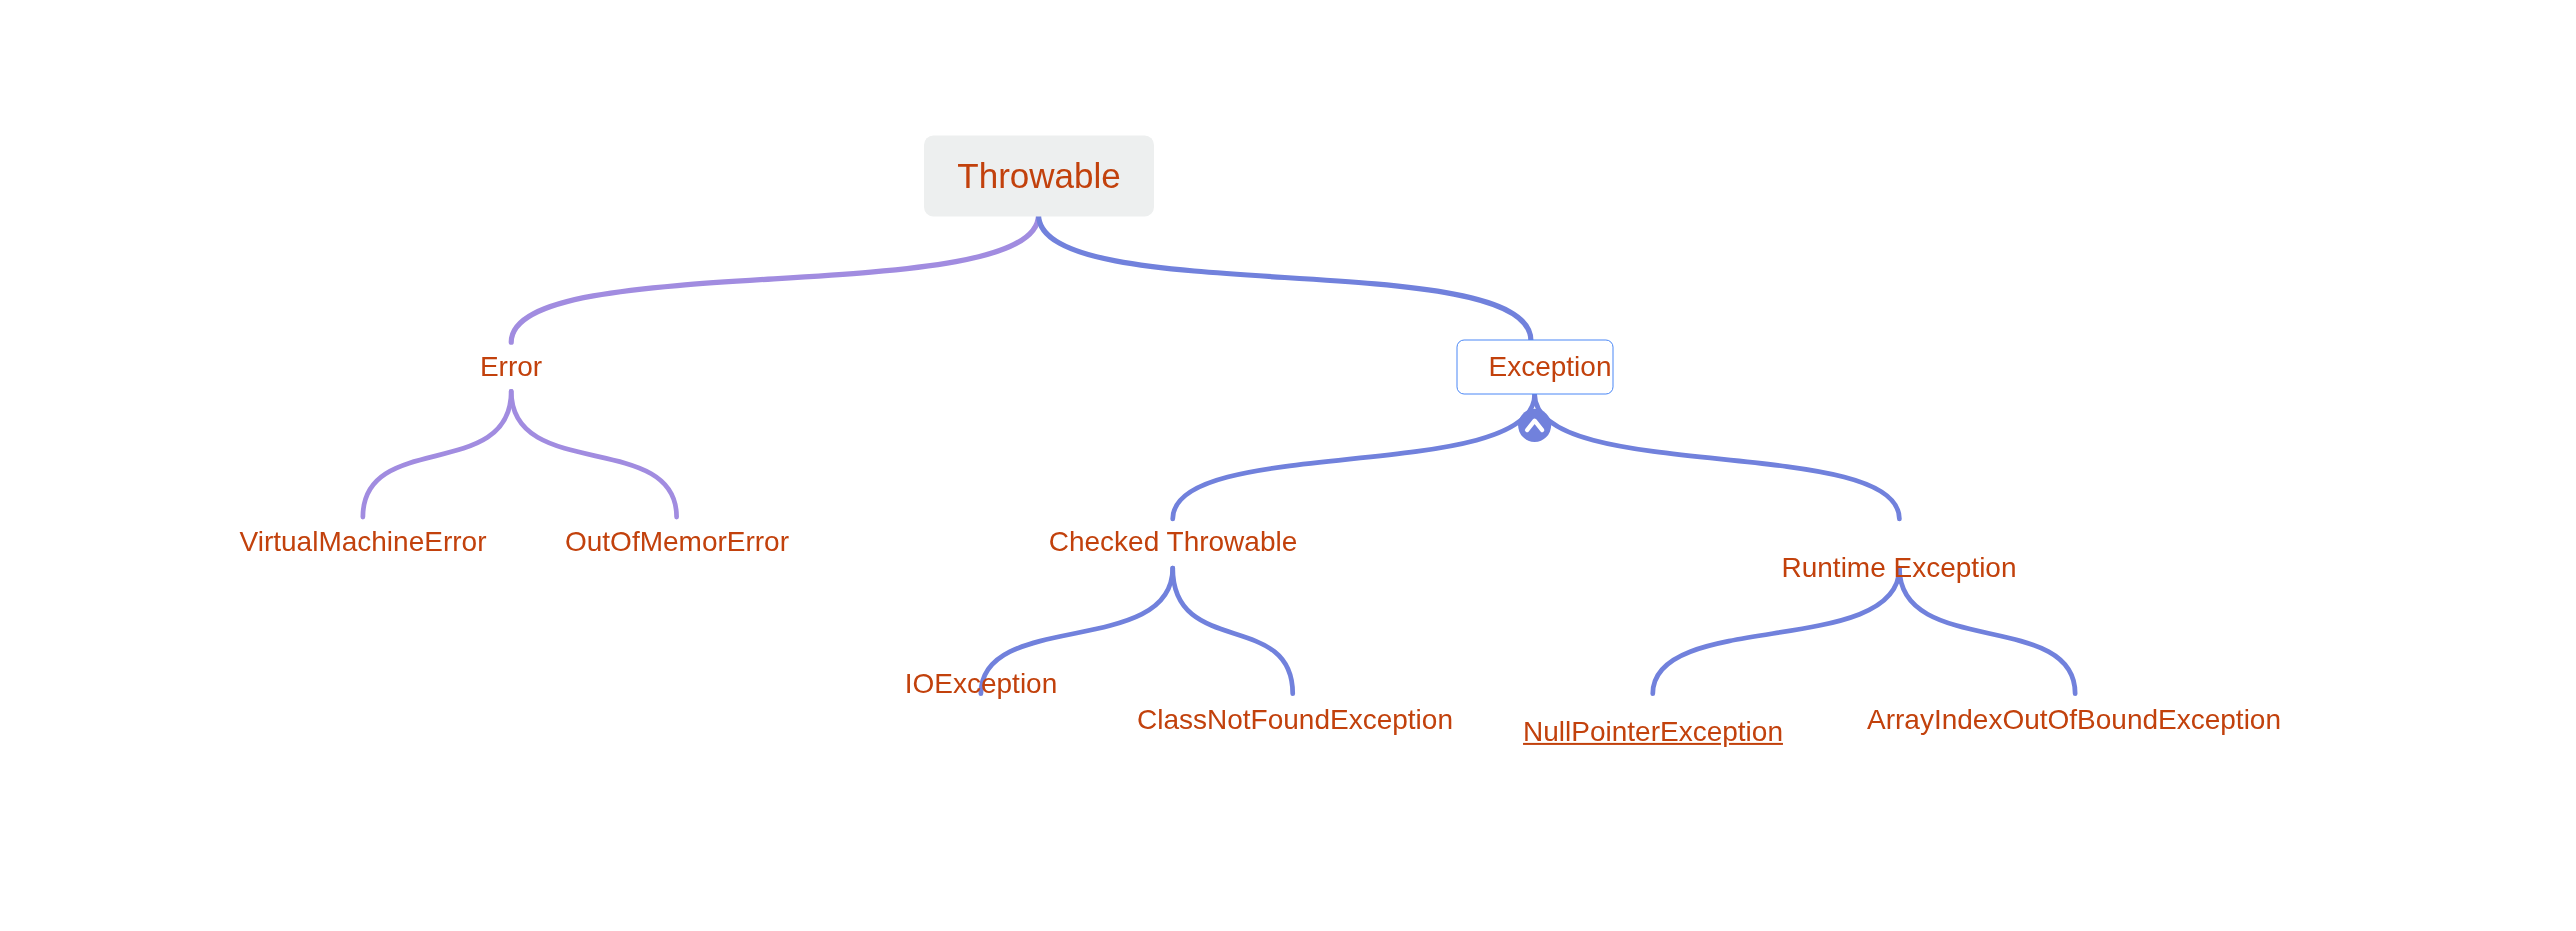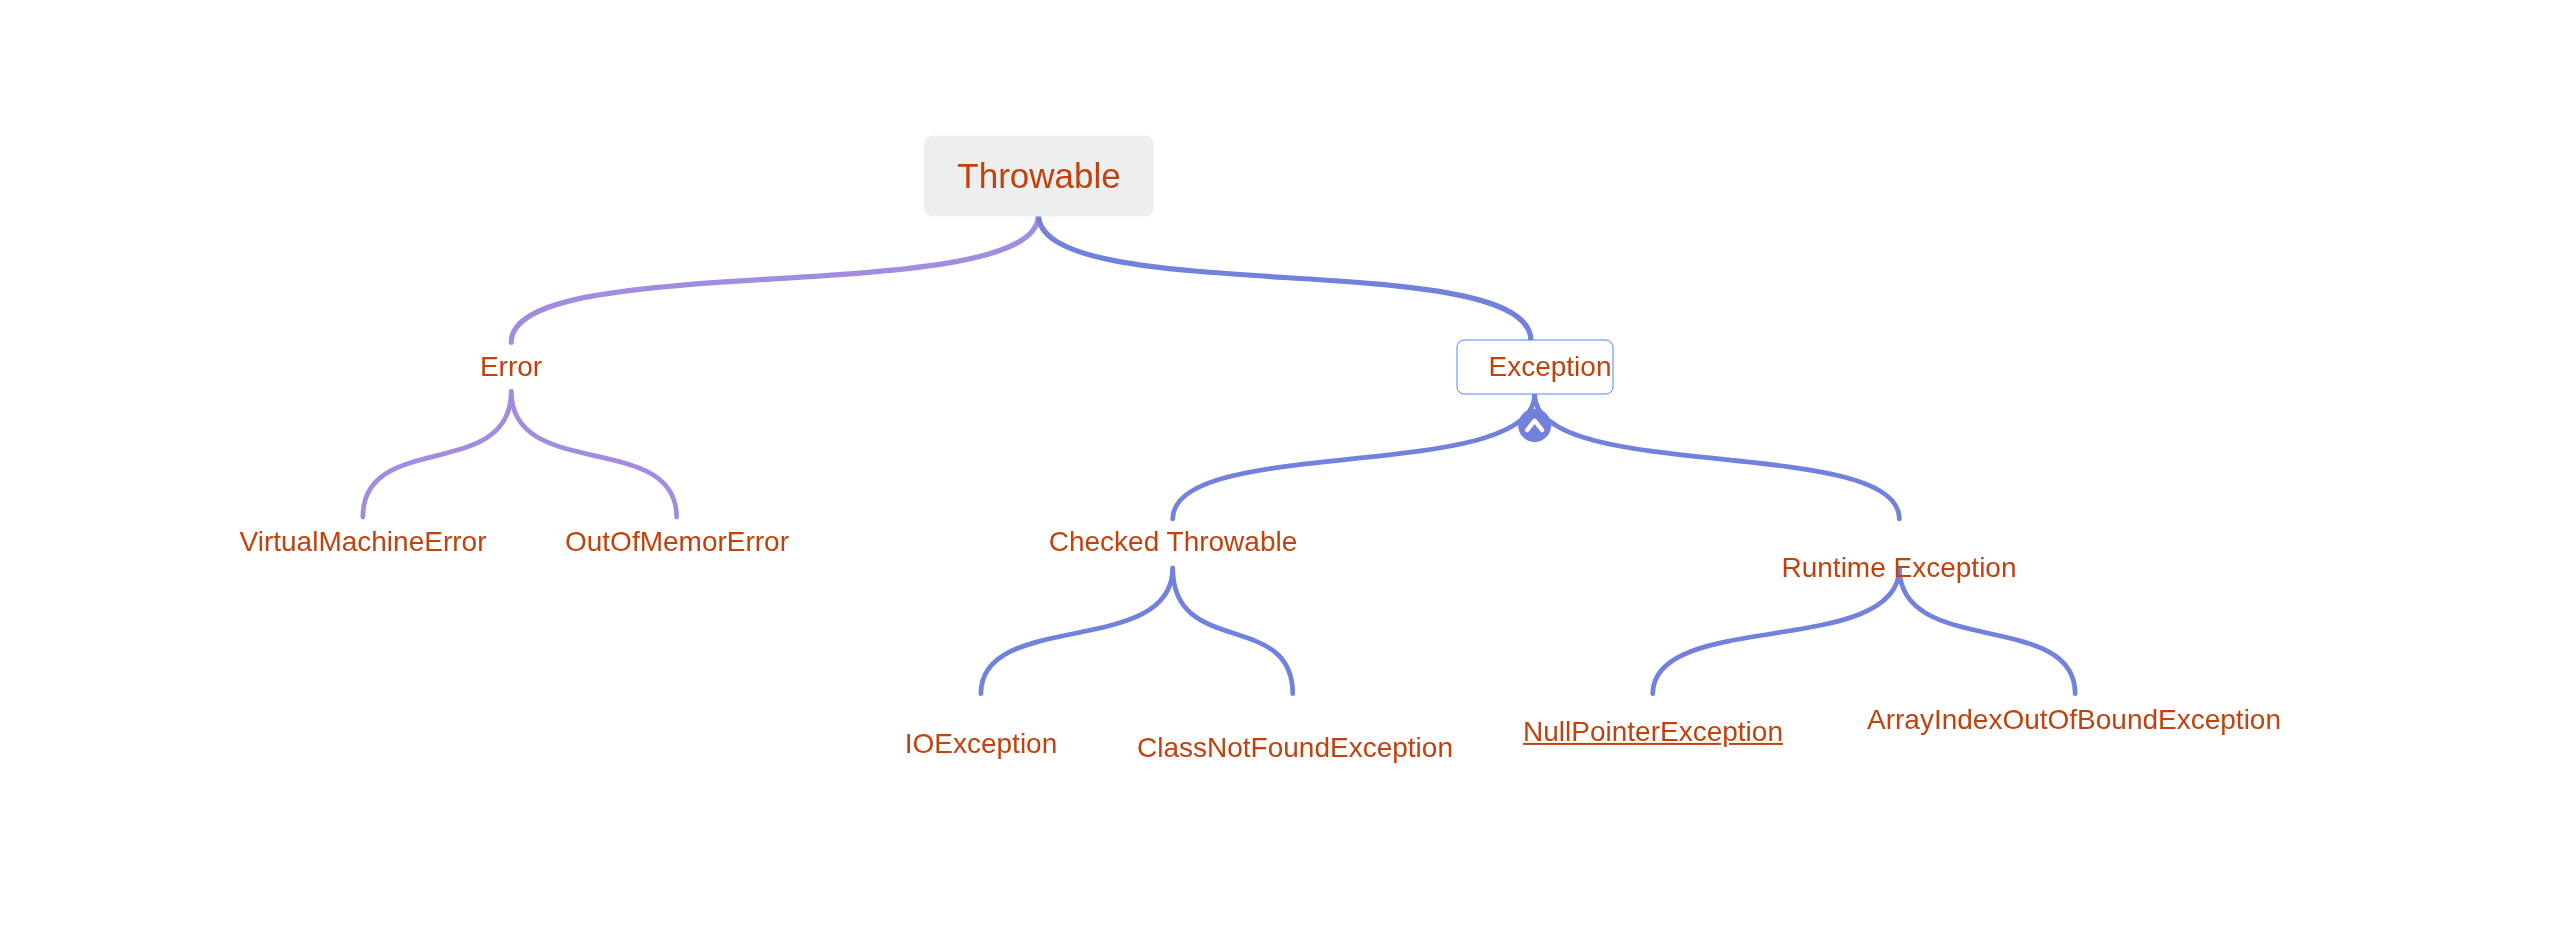--- a/index.html
+++ b/index.html
@@ -90,22 +90,22 @@
   <div class="node selected" style="left:1535px; top:367px;padding-left:30px;">Exception</div>
 
   <div class="node" style="left:363px; top:542px;">VirtualMachineError</div>
 
   <div class="node" style="left:677px; top:542px;text-align:right;">OutOfMemorError</div>
 
   <div class="node" style="left:1173px; top:542px;">Checked Throwable</div>
 
   <div class="node" style="left:1899px; top:568px;">Runtime Exception</div>
 
-  <div class="node" style="left:981px; top:744px;">IOException</div>
+  <div class="node" style="left:981px; top:684px;">IOException</div>
 
-  <div class="node" style="left:1295px; top:748px;">ClassNotFoundException</div>
+  <div class="node" style="left:1295px; top:720px;">ClassNotFoundException</div>
 
   <div class="node" style="left:1653px; top:732px;text-decoration:underline;">NullPointerException</div>
 
   <div class="node" style="left:2074px; top:720px;">ArrayIndexOutOfBoundException</div>
 
 </div>
 
 
 </body></html>

